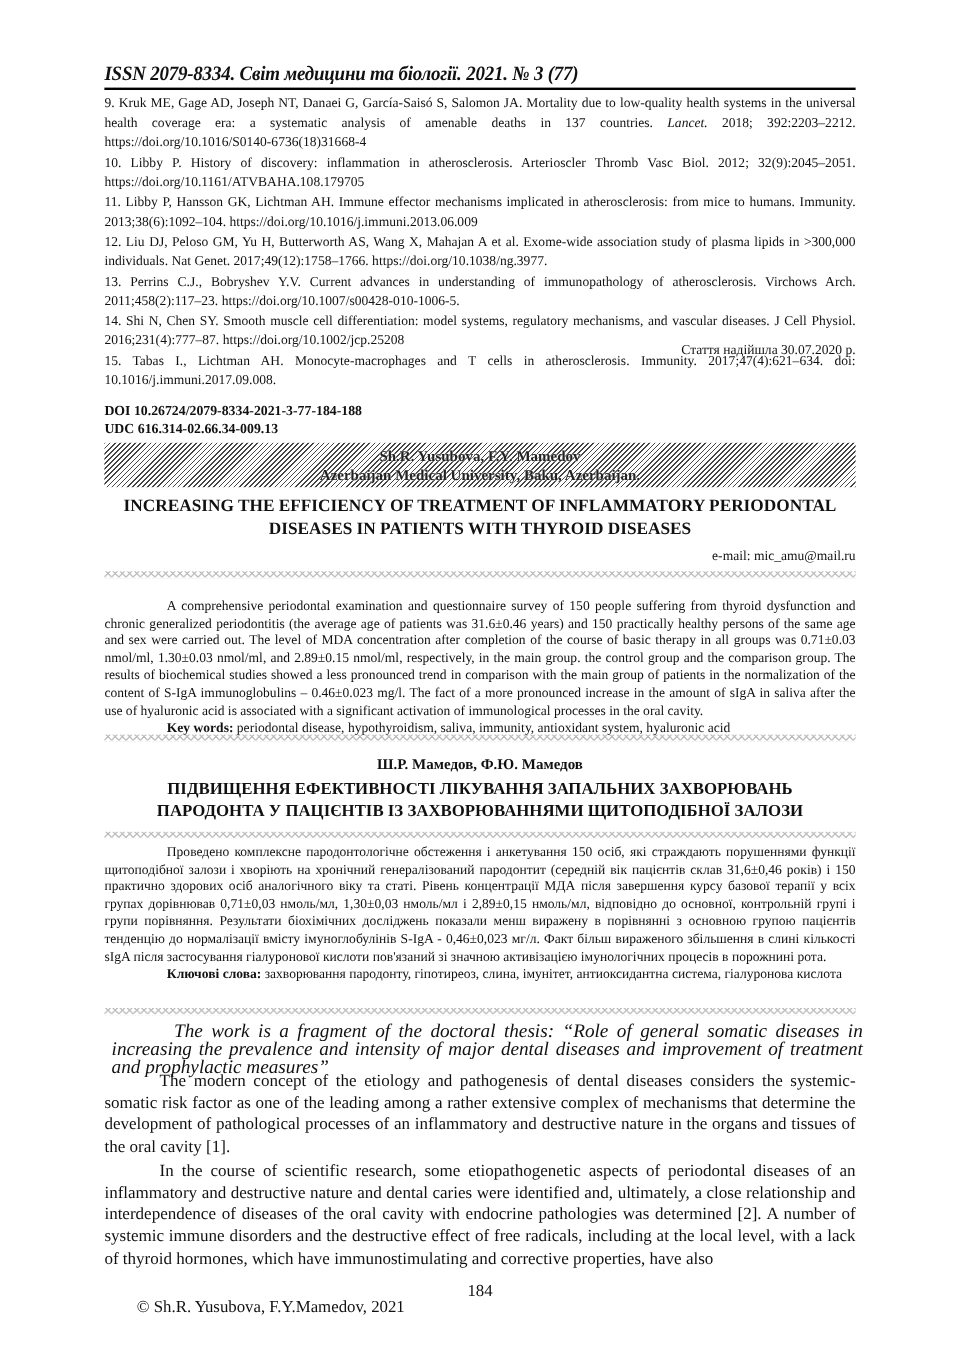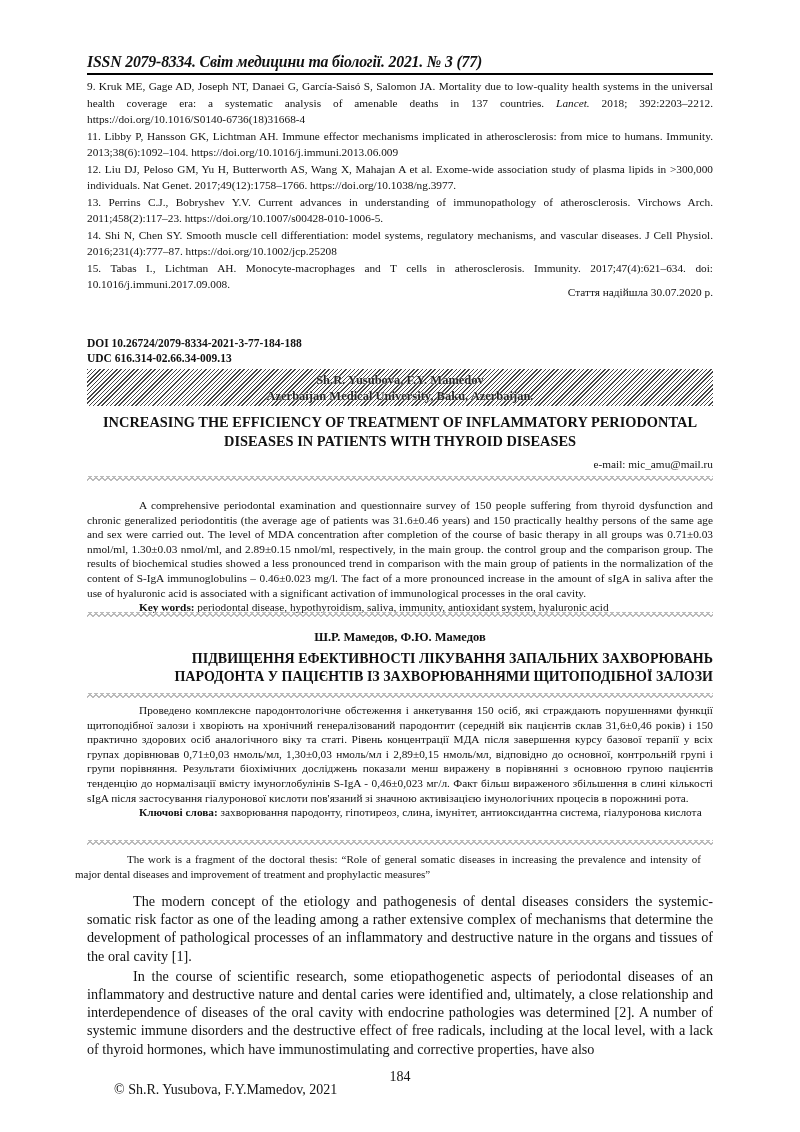--- a/index.html
+++ b/index.html
@@ -60,25 +60,25 @@
     }
     .abstract p { margin: 0; text-indent: 52px; }
     .abstract .kw { text-indent: 52px; text-align: left; }
     .abstract .kw b { font-weight: bold; }
     .authors-ua {
       position: absolute; left: 87px; top: 630px; width: 626px;
       text-align: center; font-weight: bold; font-size: 12.5px;
     }
     .title-ua {
       position: absolute; left: 87px; top: 650px; width: 626px;
-      text-align: right; font-weight: bold; font-size: 14px; line-height: 18px;
+      text-align: center; font-weight: bold; font-size: 14px; line-height: 18px;
     }
     .thesis {
-      position: absolute; left: 75px; top: 852px; width: 626px;
-      font-size: 11px; line-height: 15px; text-align: justify; 
+      position: absolute; left: 93px; top: 852px; width: 626px;
+      font-size: 16px; line-height: 15px; text-align: justify; font-style: italic;
     }
     .thesis p { margin: 0; text-indent: 52px; }
     .body-text {
       position: absolute; left: 87px; top: 892px; width: 626px;
       font-size: 14.2px; line-height: 18.2px; text-align: justify;
     }
     .body-text p { margin: 0 0 2px 0; text-indent: 46px; }
     .copyright {
       position: absolute; left: 114px; top: 1058px; font-size: 14px; margin-top: 24px;
     }
@@ -88,20 +88,21 @@
     }
   </style>
 </head>
 <body>
 
 <div class="header">ISSN 2079-8334. Світ медицини та біології. 2021. № 3 (77)</div>
 <div class="header-rule"></div>
 
 <div class="refs">
   <p><span>9. Kruk ME, Gage AD, Joseph NT, Danaei G, García-Saisó S, Salomon JA. Mortality due to low-quality health systems in the universal health coverage era: a systematic analysis of amenable deaths in 137 countries. </span><i>Lancet.</i><span> 2018; 392:2203–2212. https://doi.org/10.1016/S0140-6736(18)31668-4</span></p>
+  <p>10. Libby P. History of discovery: inflammation in atherosclerosis. Arterioscler Thromb Vasc Biol. 2012; 32(9):2045–2051. https://doi.org/10.1161/ATVBAHA.108.179705</p>
   <p>11. Libby P, Hansson GK, Lichtman AH. Immune effector mechanisms implicated in atherosclerosis: from mice to humans. Immunity. 2013;38(6):1092–104. https://doi.org/10.1016/j.immuni.2013.06.009</p>
   <p>12. Liu DJ, Peloso GM, Yu H, Butterworth AS, Wang X, Mahajan A et al. Exome-wide association study of plasma lipids in &gt;300,000 individuals. Nat Genet. 2017;49(12):1758–1766. https://doi.org/10.1038/ng.3977.</p>
   <p>13. Perrins C.J., Bobryshev Y.V. Current advances in understanding of immunopathology of atherosclerosis. Virchows Arch. 2011;458(2):117–23. https://doi.org/10.1007/s00428-010-1006-5.</p>
   <p>14. Shi N, Chen SY. Smooth muscle cell differentiation: model systems, regulatory mechanisms, and vascular diseases. J Cell Physiol. 2016;231(4):777–87. https://doi.org/10.1002/jcp.25208</p>
   <p>15. Tabas I., Lichtman AH. Monocyte-macrophages and T cells in atherosclerosis. Immunity. 2017;47(4):621–634. doi: 10.1016/j.immuni.2017.09.008.</p>
 </div>
 
 <div class="received">Стаття надійшла 30.07.2020 р.</div>
 
 <div class="doi">

